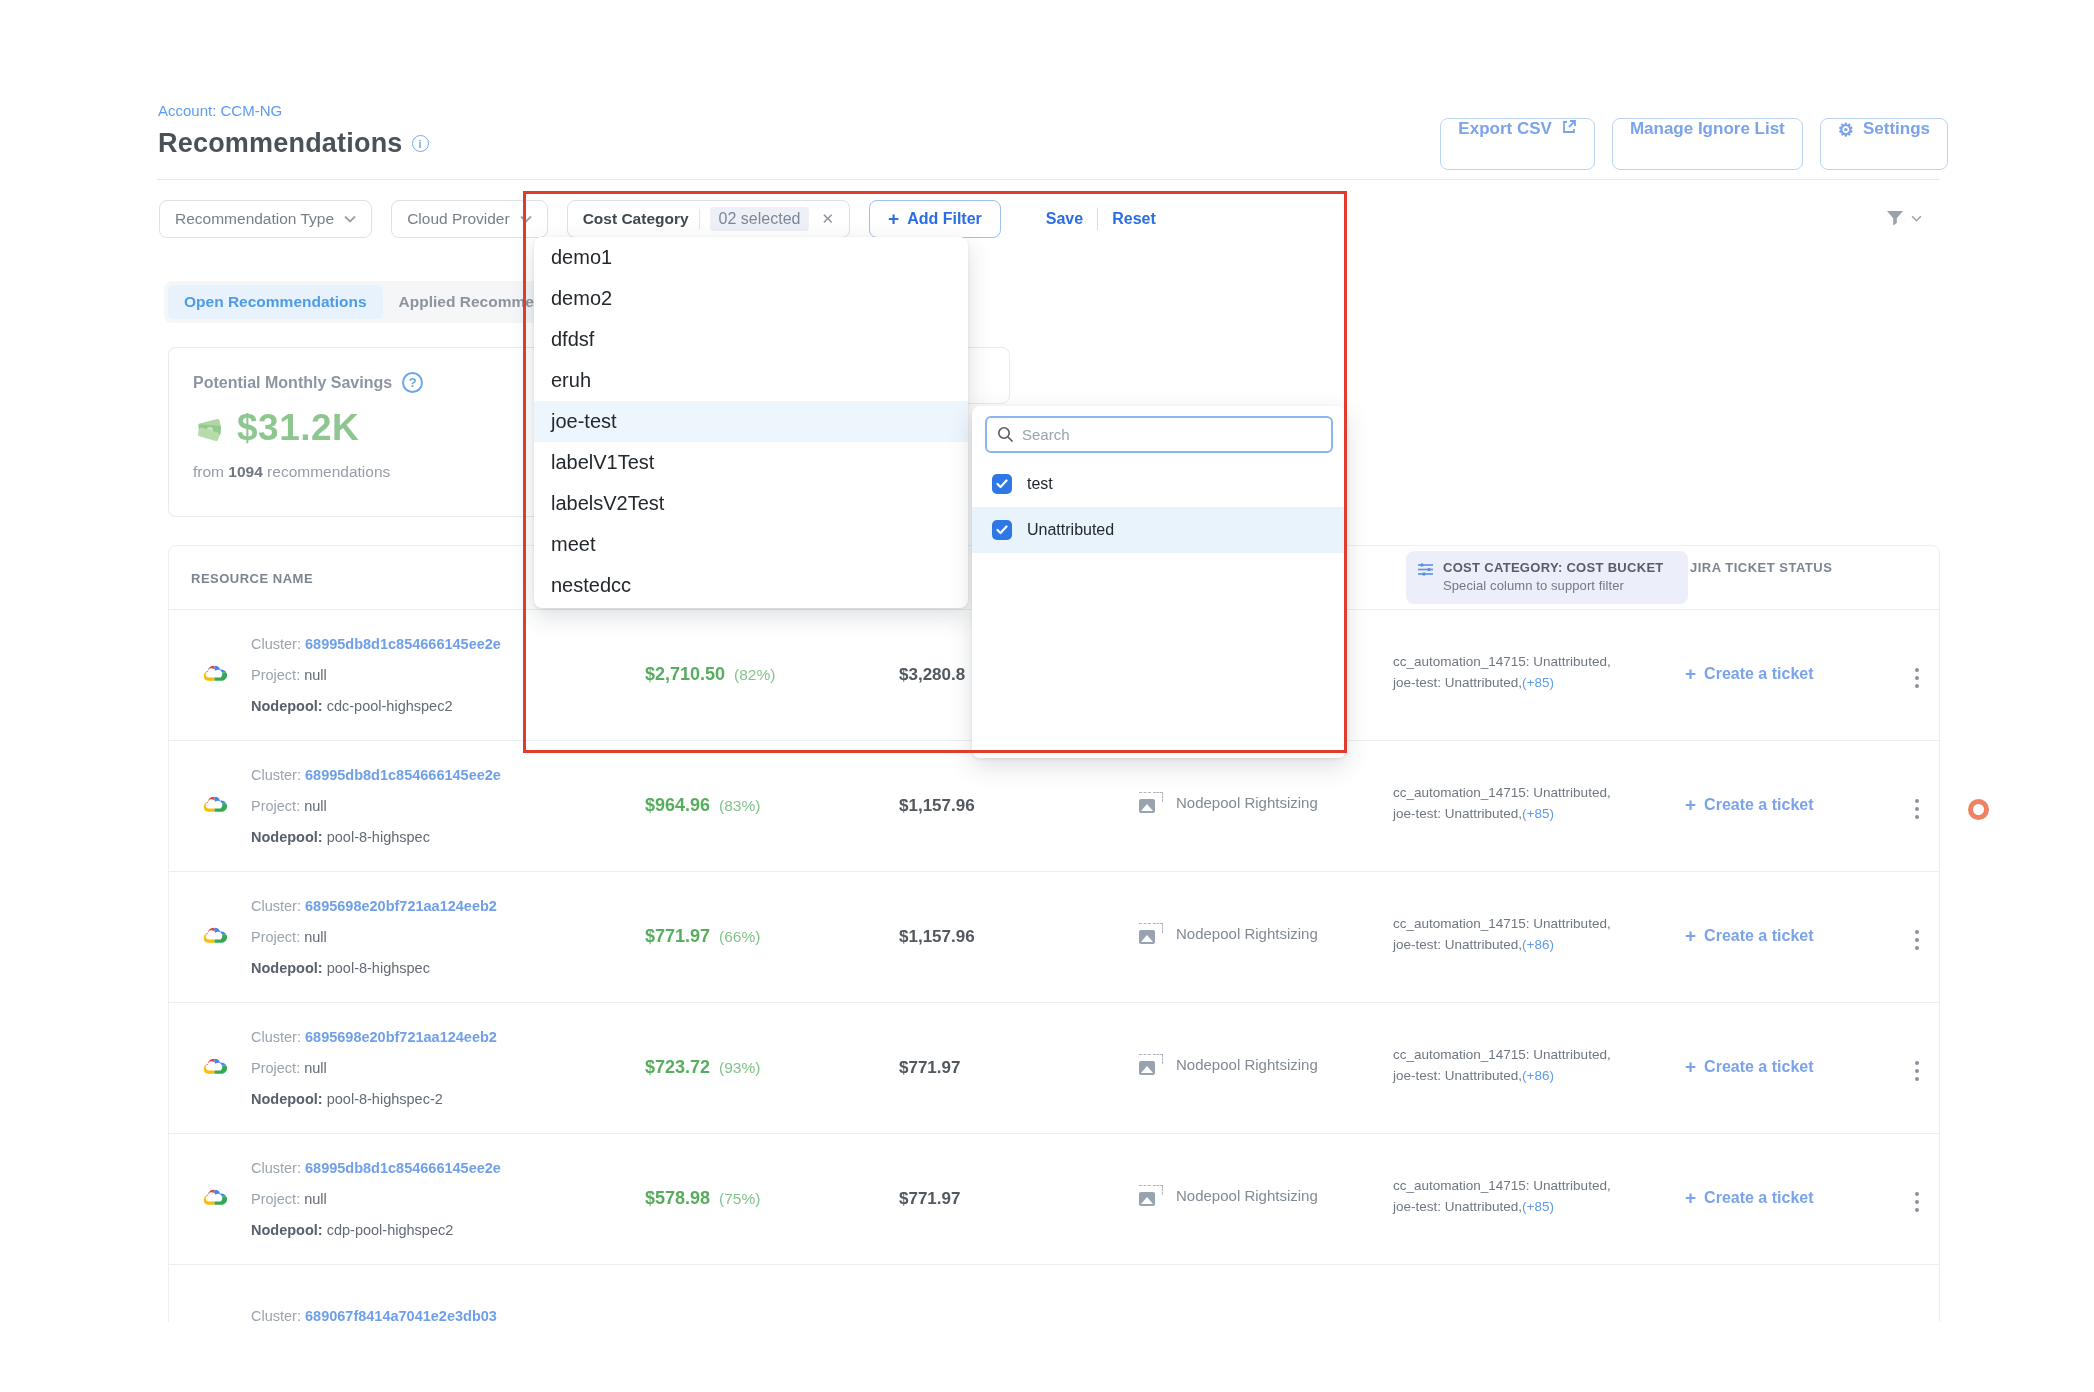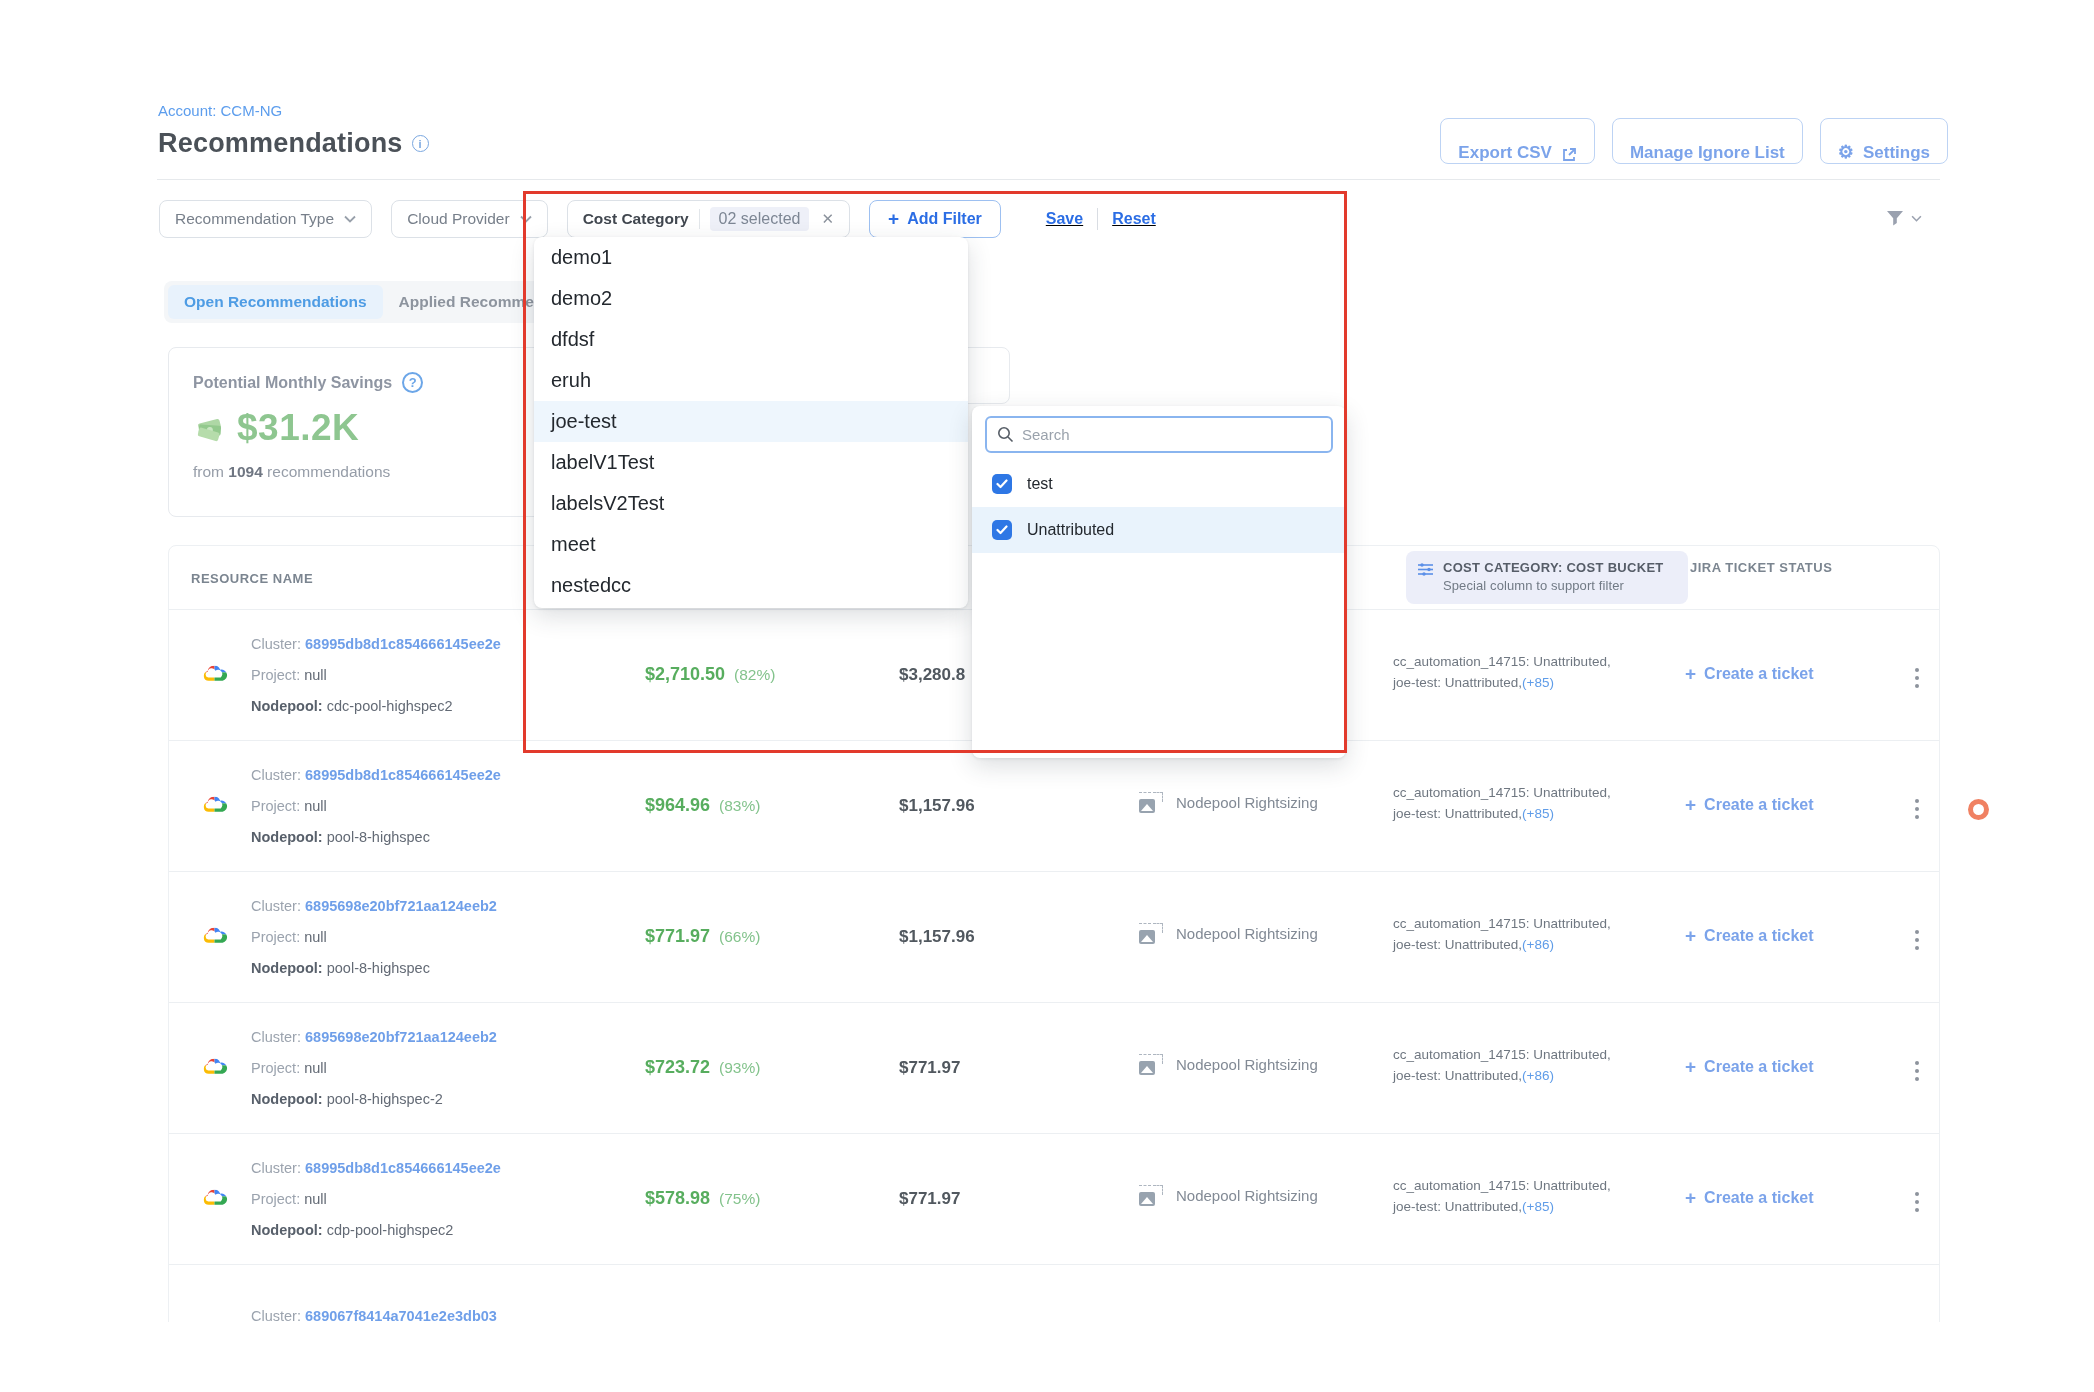--- a/index.html
+++ b/index.html
@@ -11,32 +11,32 @@
   }
   *{box-sizing:border-box;margin:0;padding:0;}
   body{margin:0;background:#fff;font-family:"Liberation Sans","DejaVu Sans",sans-serif;-webkit-font-smoothing:antialiased;}
   #app{position:relative;width:2094px;height:1392px;background:#fff;overflow:hidden;}
 
   
   .account{position:absolute;left:158px;top:102px;font-size:15px;color:#5c9ded;}
   .titlerow{position:absolute;left:158px;top:128px;display:flex;align-items:center;gap:9px;}
   .title{font-size:27px;font-weight:700;color:#4b5158;letter-spacing:.2px;}
   .hdr-actions{position:absolute;top:118px;right:146px;display:flex;gap:17px;}
-  .btn{display:flex;align-items:flex-end;gap:9px;height:46px;padding:0 17px;border:1px solid #bdd3f4;border-radius:8px;background:#fff;color:var(--soft_blue);font-size:17px;font-weight:700;cursor:pointer;}
+  .btn{display:flex;align-items:flex-start;gap:9px;height:52px;padding:0 17px;border:1px solid #bdd3f4;border-radius:8px;background:#fff;color:var(--soft_blue);font-size:17px;font-weight:700;cursor:pointer;}
   .hdr-divider{position:absolute;left:157px;top:179px;width:1783px;height:1px;background:#e6e9ec;}
 
   
   .filterbar{position:absolute;left:159px;top:200px;display:flex;align-items:center;gap:19px;}
   .chip{display:flex;align-items:center;gap:10px;height:38px;padding:0 15px;border:1px solid var(--chip_border);border-radius:8px;background:#fff;color:var(--gray_text);font-size:15.5px;cursor:pointer;}
   .chip .bold{color:var(--dark);font-weight:700;}
   .chip .vdiv{width:1px;height:20px;background:#e2e6ea;}
   .selbadge{background:#eef0f8;color:#7d8694;border-radius:4px;padding:3px 9px;font-size:16px;}
   .chip .x{color:#8b929c;font-size:15px;margin-left:2px;}
   .addfilter{display:flex;align-items:center;gap:8px;height:38px;padding:0 18px;border:1.5px solid #9dc0f1;border-radius:8px;color:var(--accent_blue);font-size:16px;font-weight:700;background:#fff;cursor:pointer;}
-  .savereset{display:flex;align-items:center;gap:14px;margin-left:26px;text-decoration:underline;}
+  .savereset{display:flex;align-items:center;gap:14px;margin-left:26px;}
   .lnk{color:var(--accent_blue);font-size:16px;font-weight:700;cursor:pointer;}
   .sr-div{width:1px;height:22px;background:#d9dde3;}
   .funnel{position:absolute;right:172px;top:206px;display:flex;align-items:center;gap:4px;cursor:pointer;}
 
   
   .tabs{position:absolute;left:164px;top:281px;display:flex;background:#f4f6f8;border-radius:8px;padding:4px;}
   .tab{padding:8px 16px;font-size:15.5px;font-weight:700;color:#8d949e;border-radius:6px;white-space:nowrap;cursor:pointer;}
   .tab.active{background:#e8f2fc;color:var(--tab_blue);}
 
   

